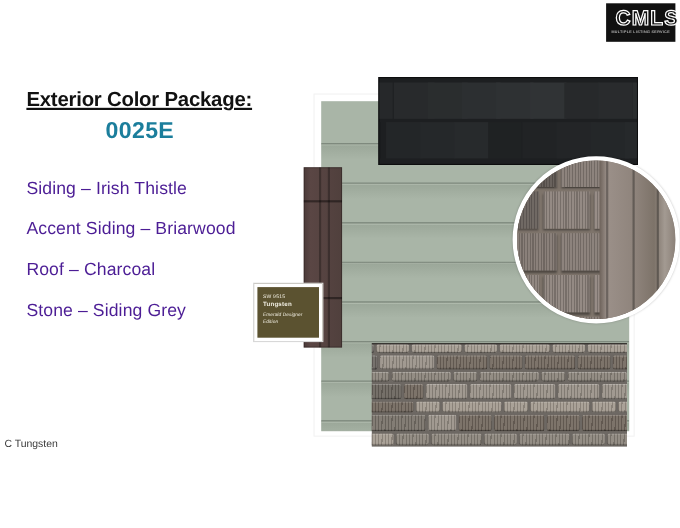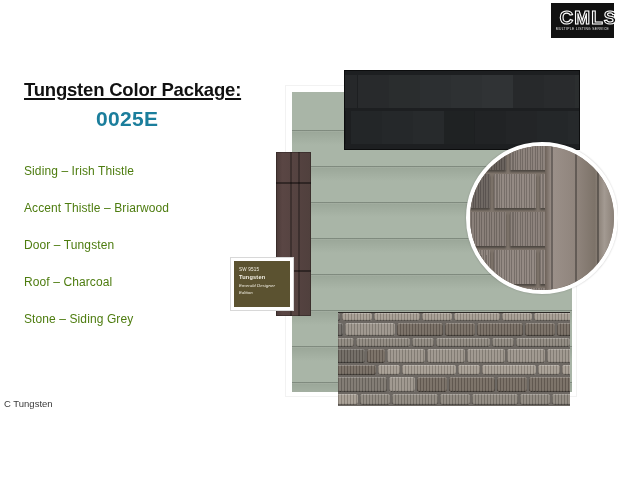--- a/index.html
+++ b/index.html
@@ -18,21 +18,21 @@
   .logo-sub{font-size:3.3px;letter-spacing:.35px;color:#e8e8e8;
             line-height:5px;white-space:nowrap;transform:scale(1,1);}
 
   
   .heading{position:absolute;left:24px;top:79px;font-size:18.5px;font-weight:700;
            letter-spacing:-.2px;text-decoration:underline;text-underline-offset:2px;
            text-decoration-thickness:2px;color:#111;}
   .code{position:absolute;left:96px;top:107px;font-size:21px;font-weight:700;
         letter-spacing:.3px;color:#1b7e9c;}
   .speclist{position:absolute;left:24px;top:164px;width:250px;}
-  .spec{font-size:12px;line-height:15px;color:#4d7c0f;margin-bottom:22px;
+  .spec{font-size:16px;line-height:15px;color:#4c1d95;margin-bottom:22px;
         letter-spacing:.1px;white-space:nowrap;}
   .elevation{position:absolute;left:4px;top:398px;font-size:9.5px;color:#3a3a3a;}
 
   
   .board{position:absolute;left:286px;top:86px;width:290px;height:310px;
          background:#ffffff;box-shadow:0 0 0 1px #f2f2f2;}
   .siding{position:absolute;left:292px;top:92px;width:280px;height:300px;
           background:#a9b5a7;overflow:hidden;}
   .siding .lap{position:absolute;left:0;width:100%;height:2px;
                background:linear-gradient(180deg,#6f7a6f 0%,#8f9a8d 55%,#b9c3b6 100%);
@@ -86,27 +86,26 @@
 </head>
 <body>
 
 <div class="logo-box">
   <div class="logo-word">
     <span class="hollow">C</span><span class="hollow">M</span><span class="hollow">L</span><span class="hollow">S</span>
   </div>
   <div class="logo-sub">MULTIPLE LISTING SERVICE</div>
 </div>
 
-<div class="heading">Tungsten Color Package:</div>
+<div class="heading">Exterior Color Package:</div>
 <div class="code">0025E</div>
 
 <div class="speclist">
   <div class="spec">Siding – Irish Thistle</div>
-  <div class="spec">Accent Thistle – Briarwood</div>
-  <div class="spec">Door – Tungsten</div>
+  <div class="spec">Accent Siding – Briarwood</div>
   <div class="spec">Roof – Charcoal</div>
   <div class="spec">Stone – Siding Grey</div>
 </div>
 
 <div class="elevation">C Tungsten</div>
 
 <div class="board"></div>
 
 <div class="siding" id="sidingPanel">
     <div class="lapshade" style="top: 40px;"></div>

